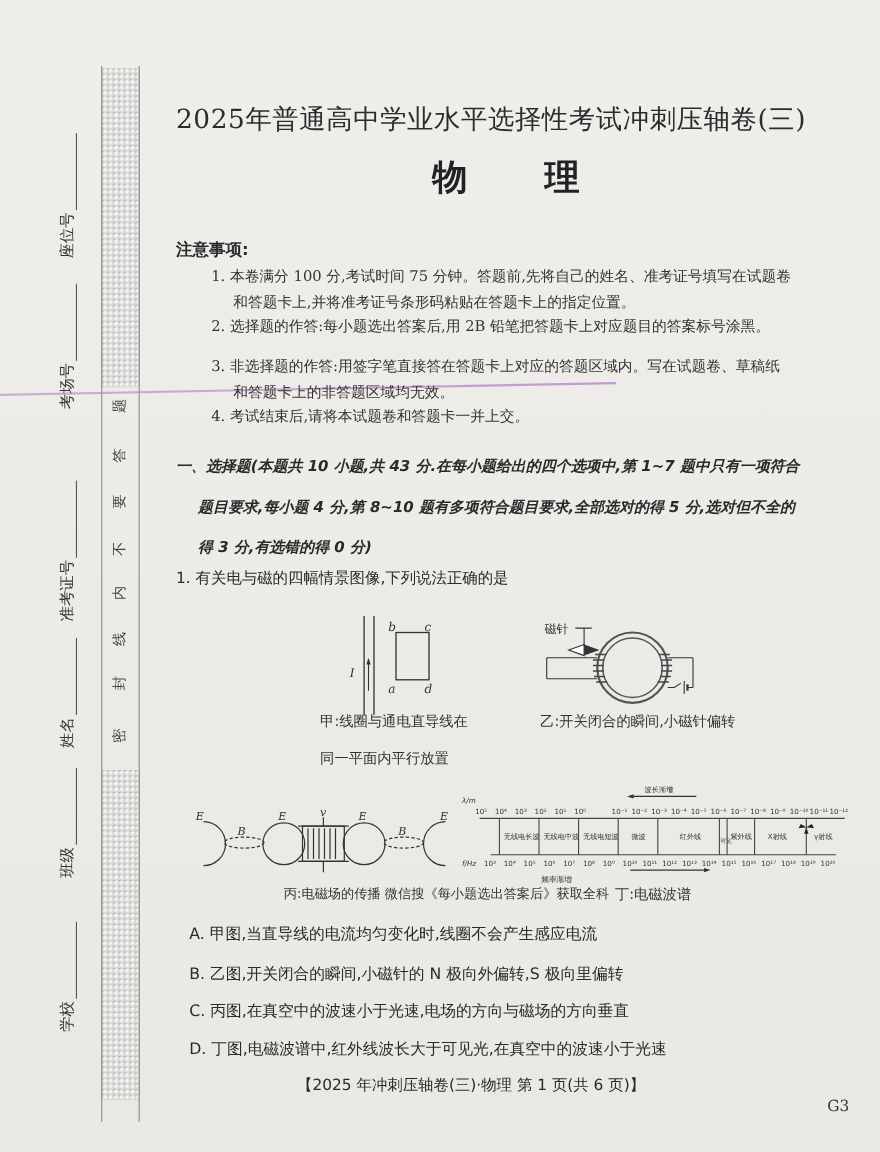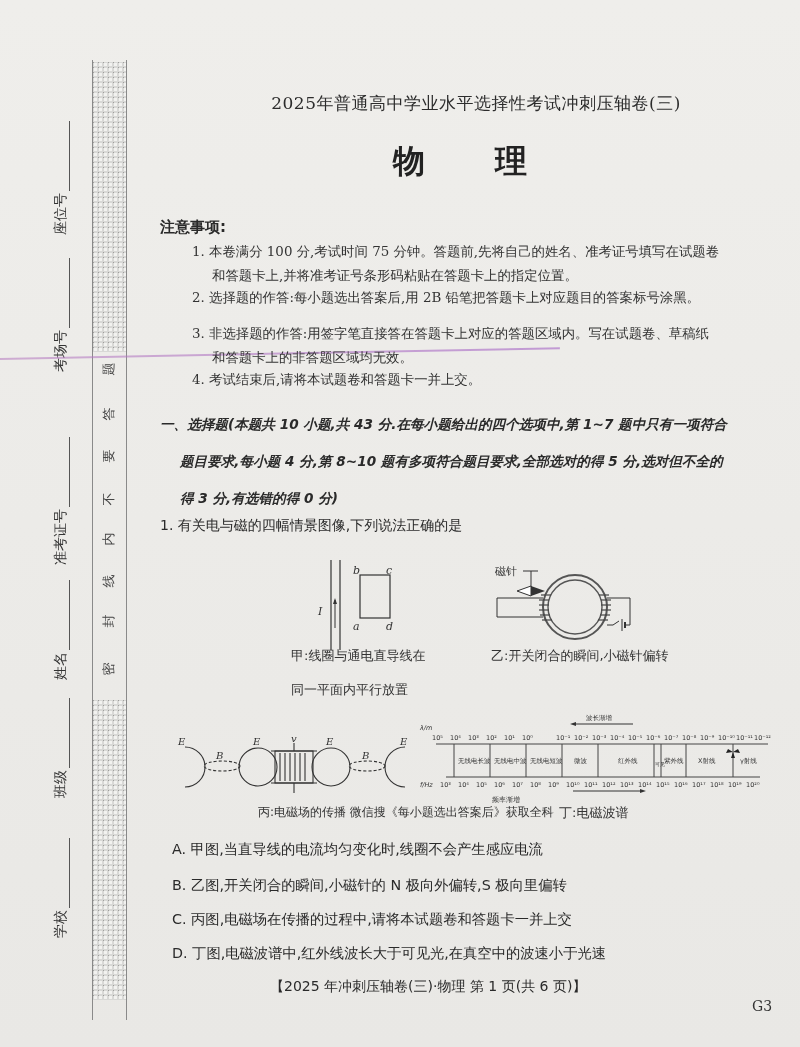--- a/index.html
+++ b/index.html
@@ -33,22 +33,22 @@
   .seal-char {
     position:absolute; left:101px; width:16px; text-align:center;
     font-family:"DejaVu Sans", sans-serif; font-size:13px; color:#444;
     transform:rotate(-90deg);
   }
 
   .pen-line { position:absolute; left:0; top:358px; width:560px; height:2px;
     background:linear-gradient(90deg, rgba(180,120,190,0.55), rgba(170,110,200,0.65));
     transform:rotate(-1.1deg); transform-origin:left center; }
 
-  .title { position:absolute; left:160px; top:92px; width:600px; text-align:center;
-    font-size:17px; letter-spacing:0.5px; color:#2c2c2c;margin-left:16px; }
+  .title { position:absolute; left:160px; top:92px; width:600px; text-align:left;
+    font-size:24px; letter-spacing:0.5px; color:#2c2c2c; }
   .subject { position:absolute; left:160px; top:140px; width:600px; text-align:center;
     font-size:32px; font-weight:bold; color:#222; font-family:"DejaVu Sans", sans-serif; letter-spacing:70px; text-indent:70px; }
 
   .notes-h { position:absolute; left:160px; top:218px; font-size:15px; font-weight:bold; font-family:"DejaVu Sans", sans-serif; }
   .note { position:absolute; left:192px; font-size:13.4px; line-height:24px; width:580px; color:#333; }
   .note .cont { display:block; padding-left:20px; }
 
   .sec { position:absolute; left:160px; width:620px; font-size:13.6px; font-weight:bold; font-family:"DejaVu Sans", sans-serif; color:#2a2a2a; line-height:37px;font-style:italic; }
   .sec .indent { display:block; padding-left:20px; }
 
@@ -273,18 +273,18 @@
         <text x="328" y="75">10²⁰</text>
     </g>
     <line x1="155" y1="79" x2="225" y2="79" stroke="#333"></line>
     <polygon points="228,79 222,77 222,81" fill="#333"></polygon>
   </svg>
   <div class="fig-cap" style="left:492px;top:795px;font-size:7px;">频率渐增</div>
   <div class="fig-cap" style="left:559px;top:804px;">丁:电磁波谱</div>
 
   <div class="opt" style="top:840px;">A. 甲图,当直导线的电流均匀变化时,线圈不会产生感应电流</div>
   <div class="opt" style="top:876px;">B. 乙图,开关闭合的瞬间,小磁针的 N 极向外偏转,S 极向里偏转</div>
-  <div class="opt" style="top:910px;">C. 丙图,电磁场在传播的过程中,请将本试题卷和答题卡一并上交</div>
+  <div class="opt" style="top:910px;">C. 丙图,在真空中的波速小于光速,电场的方向与磁场的方向垂直</div>
   <div class="opt" style="top:944px;">D. 丁图,电磁波谱中,红外线波长大于可见光,在真空中的波速小于光速</div>
 
   <div class="footer">【2025 年冲刺压轴卷(三)·物理  第 1 页(共 6 页)】</div>
   <div class="code">G3</div>
 </div>
 
 </body></html>

